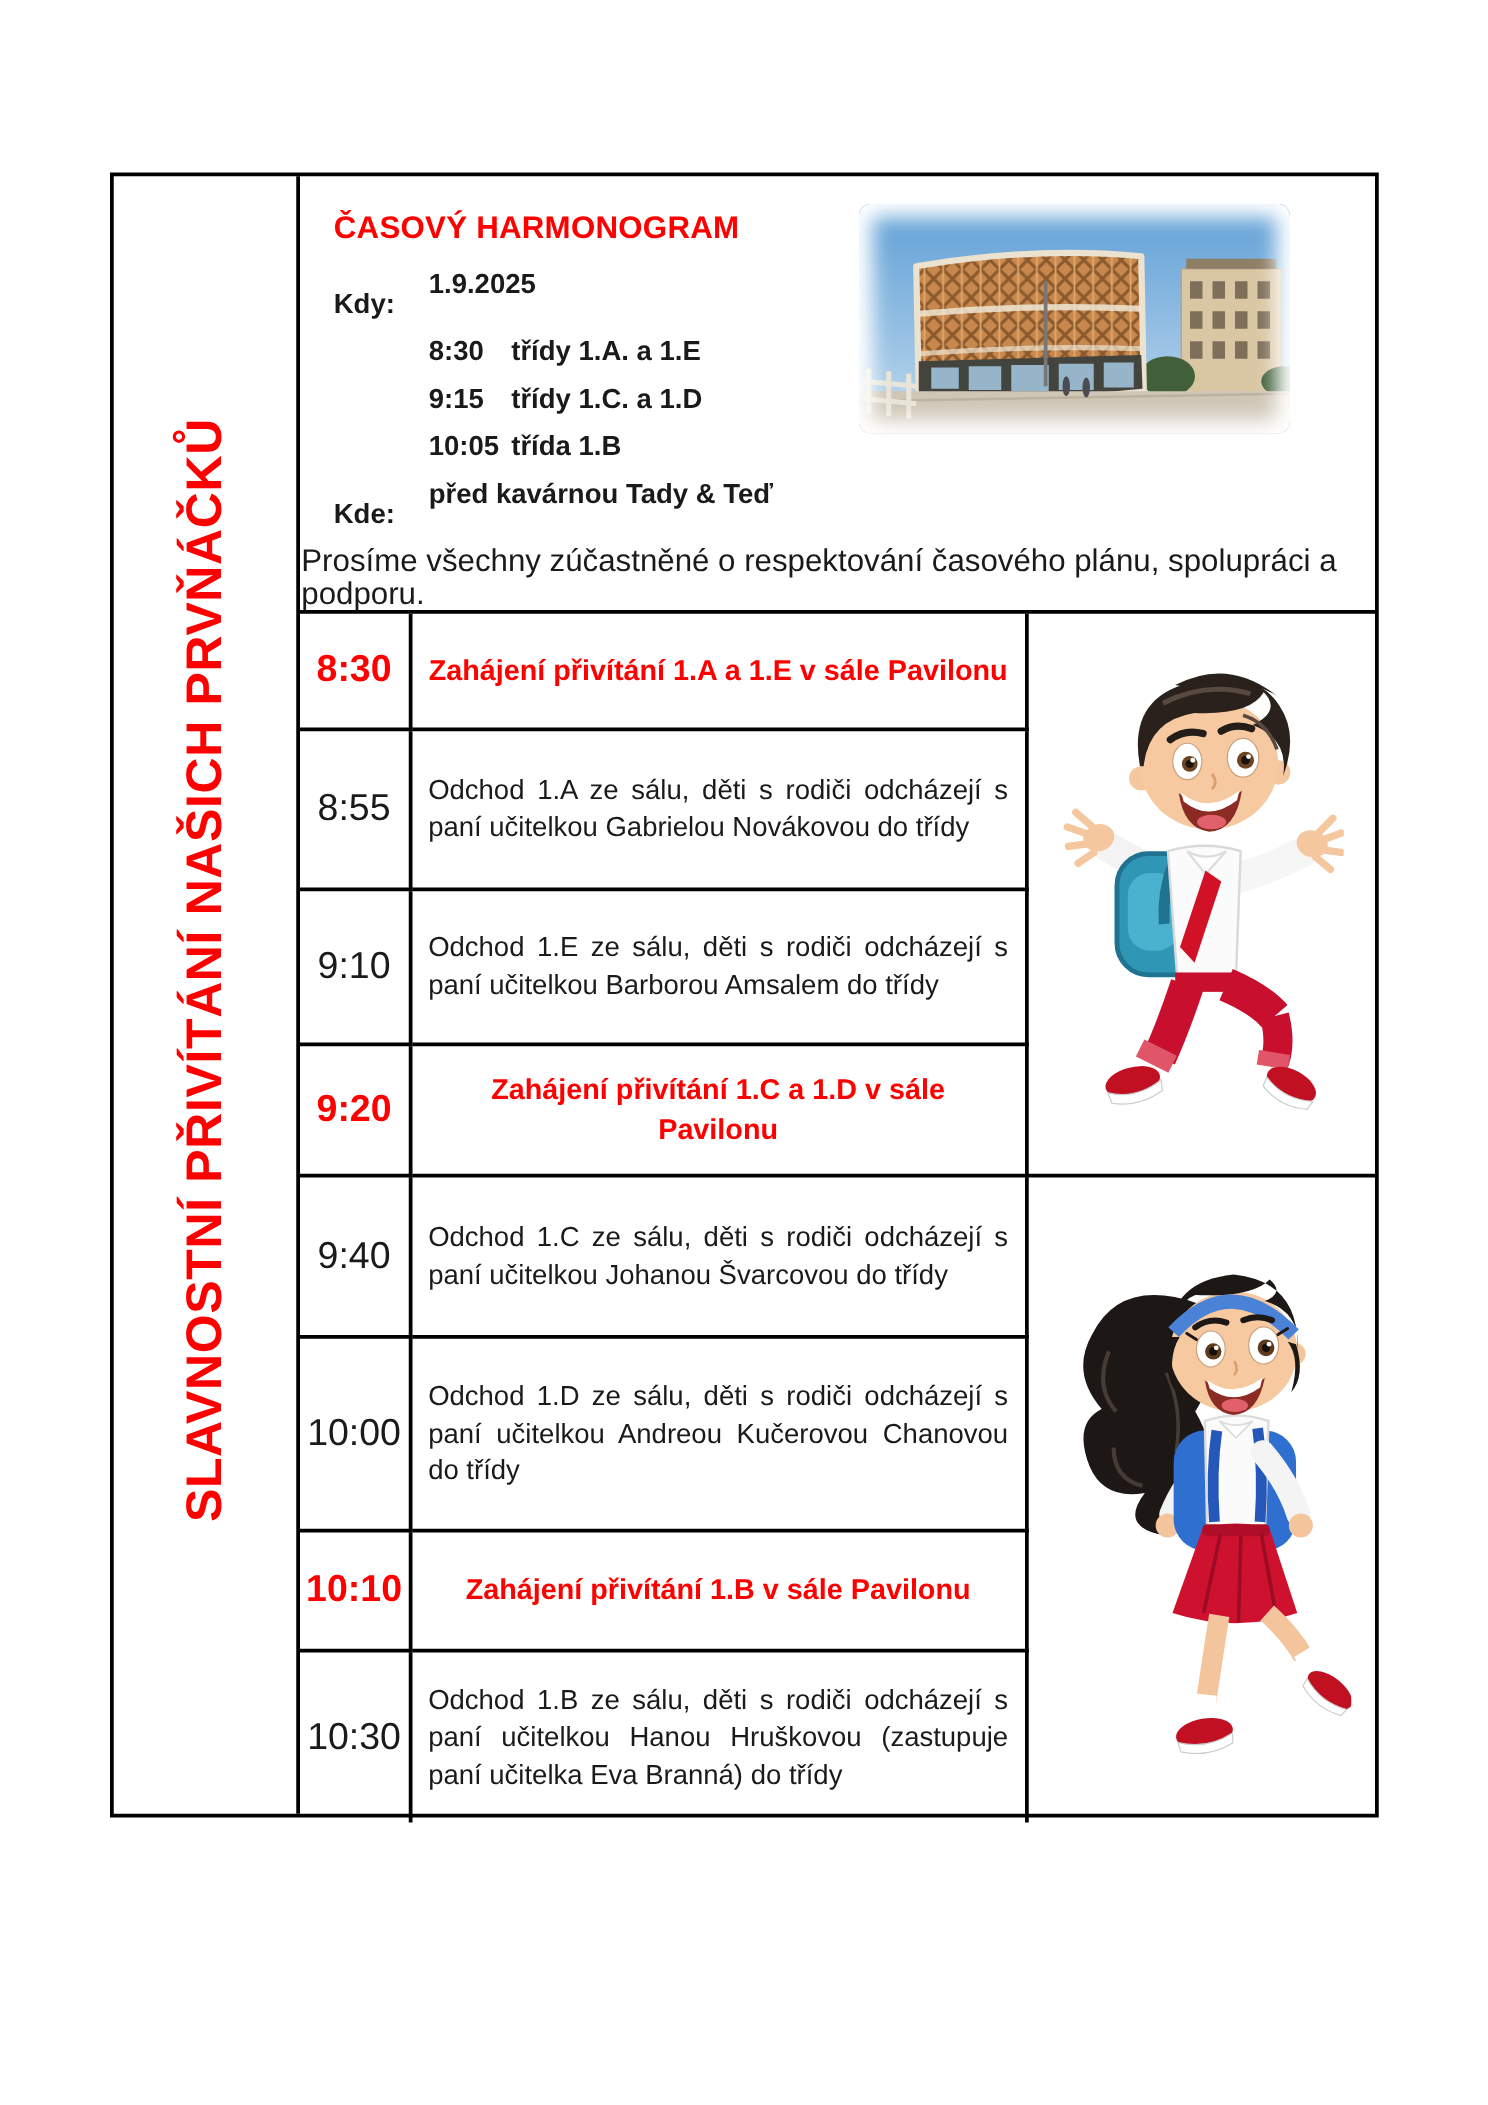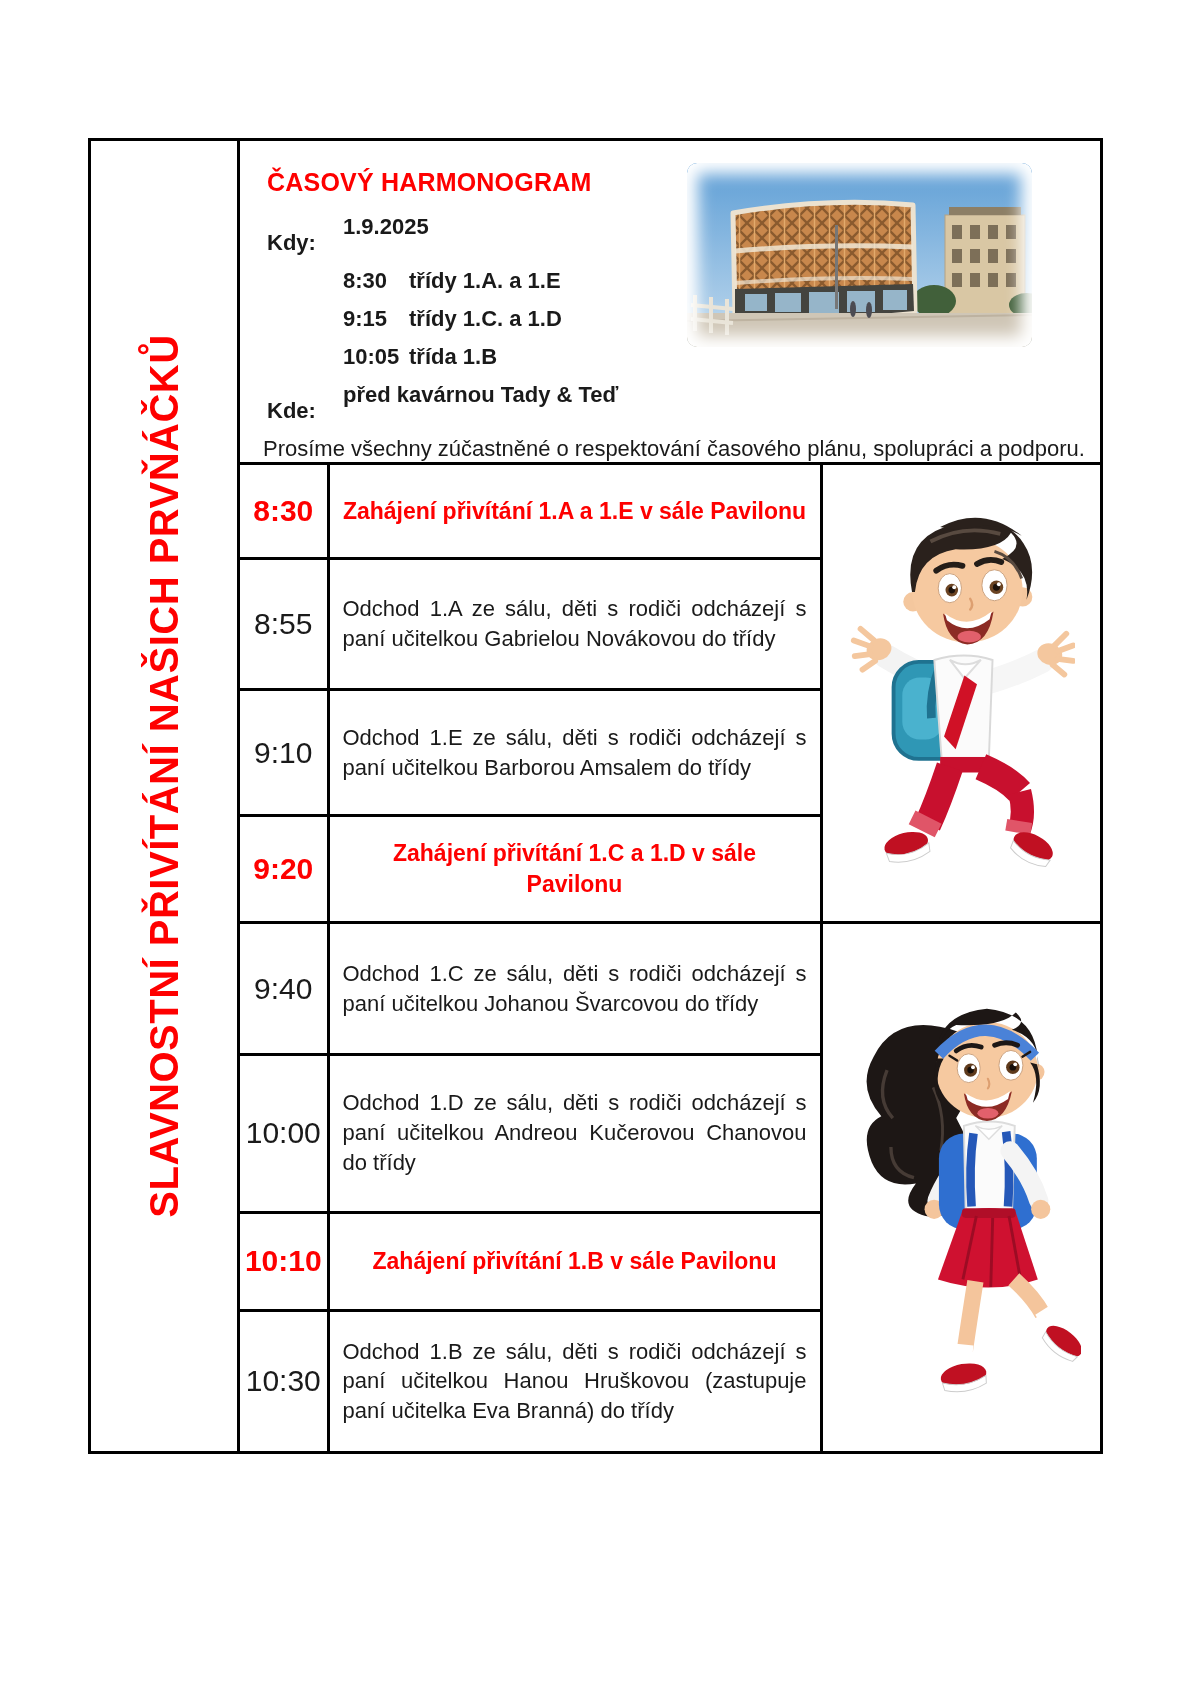--- a/index.html
+++ b/index.html
@@ -12,21 +12,21 @@
   .vertical-title{position:absolute;left:50%;top:48.5%;transform:translate(-50%,-50%) rotate(-90deg);
          white-space:nowrap;font-size:40px;font-weight:bold;color:#fe0000;letter-spacing:.5px;}
   
   .content{flex:1 1 auto;display:flex;flex-direction:column;min-width:0;}
   .header{flex:0 0 321px;box-sizing:border-box;border-bottom:3px solid #000;position:relative;padding-top:27px;}
   .h-title{margin:0 0 17px 27px;font-size:25px;font-weight:bold;color:#fe0000;letter-spacing:.2px;}
   .h-row{display:flex;margin:0 0 12px 27px;font-size:22px;font-weight:bold;line-height:26px;}
   .h-label{flex:0 0 76px;margin-top:16px;}
   .h-time-row{margin-left:103px;}
   .t-time{display:inline-block;min-width:66px;}
-  .h-note{margin:3px 0 0 23px;font-size:22px;font-weight:normal;line-height:26px;}
+  .h-note{margin:3px 0 0 1px;font-size:25px;font-weight:normal;line-height:26px;}
   
   .photo{position:absolute;left:447px;top:22px;width:345px;height:184px;border-radius:10px;overflow:hidden;}
   .photo svg{display:block;}
   .photo-fade{position:absolute;inset:0;border-radius:10px;box-shadow:inset 0 0 16px 11px #fff;pointer-events:none;}
   
   .table-wrap{flex:1 1 auto;}
   table.schedule{width:100%;height:100%;border-collapse:collapse;border:hidden;table-layout:fixed;}
   table.schedule td{border:3px solid #000;vertical-align:middle;box-sizing:border-box;}
   col.c-time{width:88px;}
   col.c-desc{width:493px;}

